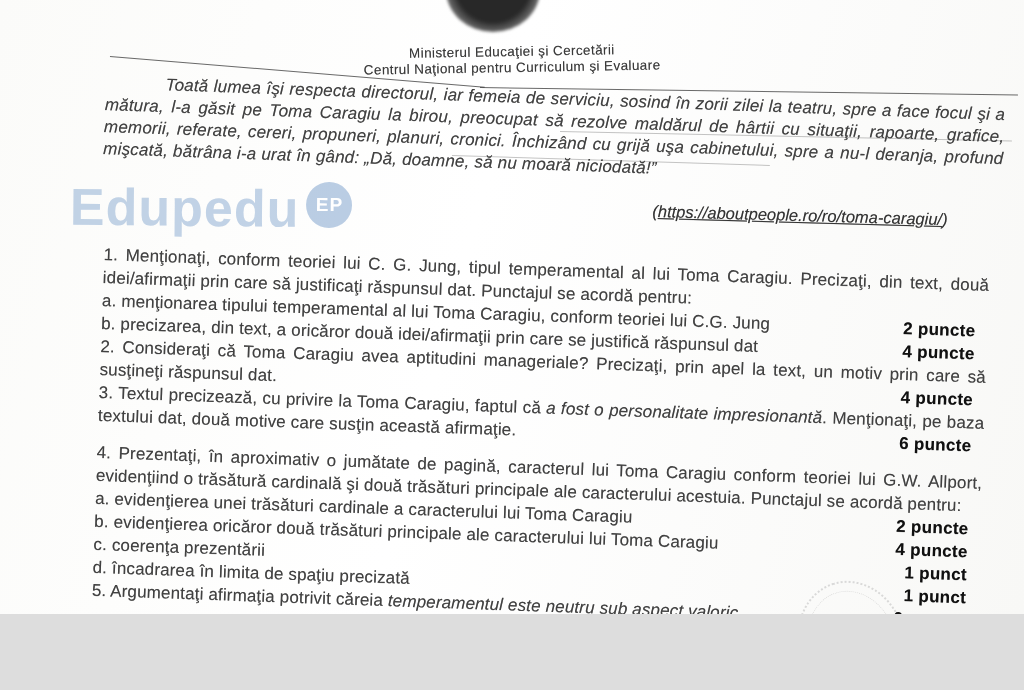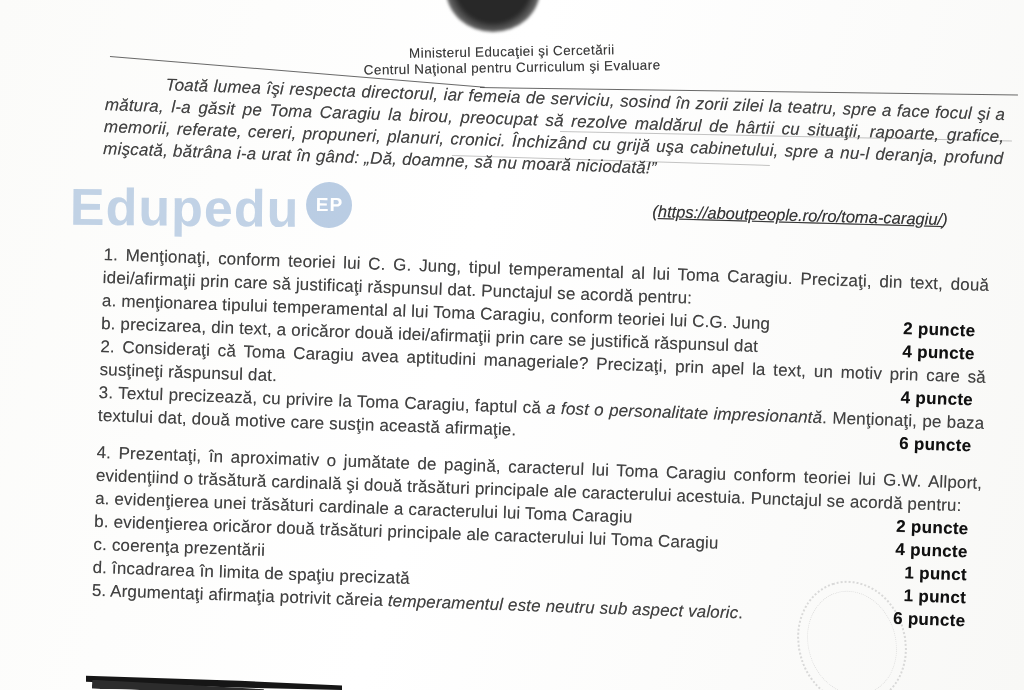--- a/index.html
+++ b/index.html
@@ -1,17 +1,17 @@
 <!DOCTYPE html>
 <html><head>
 <meta charset="utf-8">
 <style>
   html,body{margin:0;padding:0;background:#ddd;}
   #page{
-    position:relative; width:1024px; height:690px; overflow:hidden;
+    position:relative; width:1024px; height:614px; overflow:hidden;
     background:linear-gradient(105deg,#fbfbf9 0%,#ffffff 45%,#f8f8f6 100%);
     font-family:"Liberation Sans", sans-serif; color:#3d3d3d;
   }
   .scan{text-shadow:0 0.2px 0.6px rgba(70,70,70,.5);}
 
   
   #hole{position:absolute; left:446px; top:-52px; width:94px; height:84px; border-radius:50%;
     background:radial-gradient(ellipse at 50% 45%, #282828 55%, rgba(105,105,105,.85) 76%, rgba(255,255,255,0) 94%);
     filter:blur(1.5px); z-index:4;}
 

